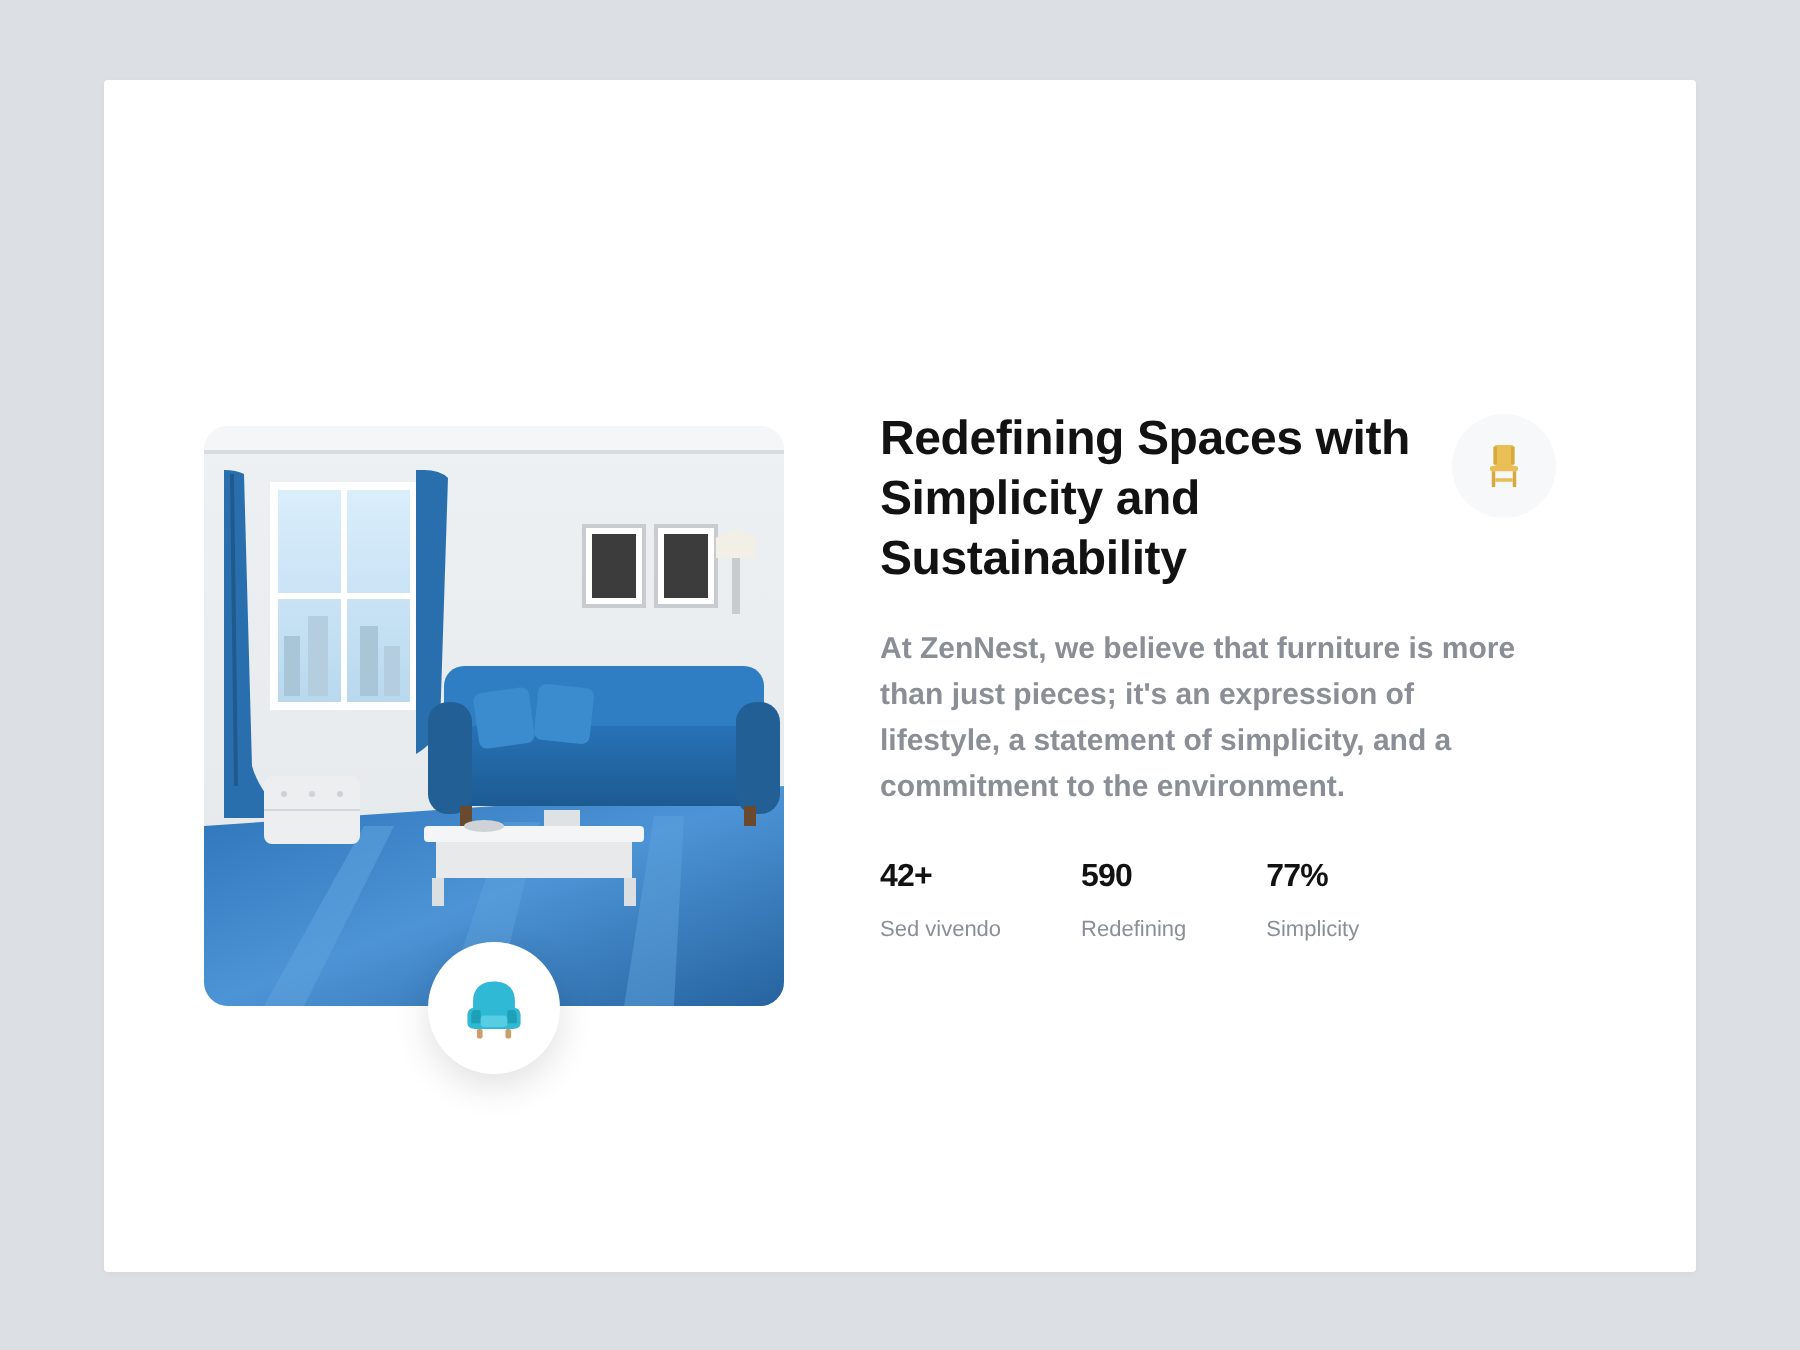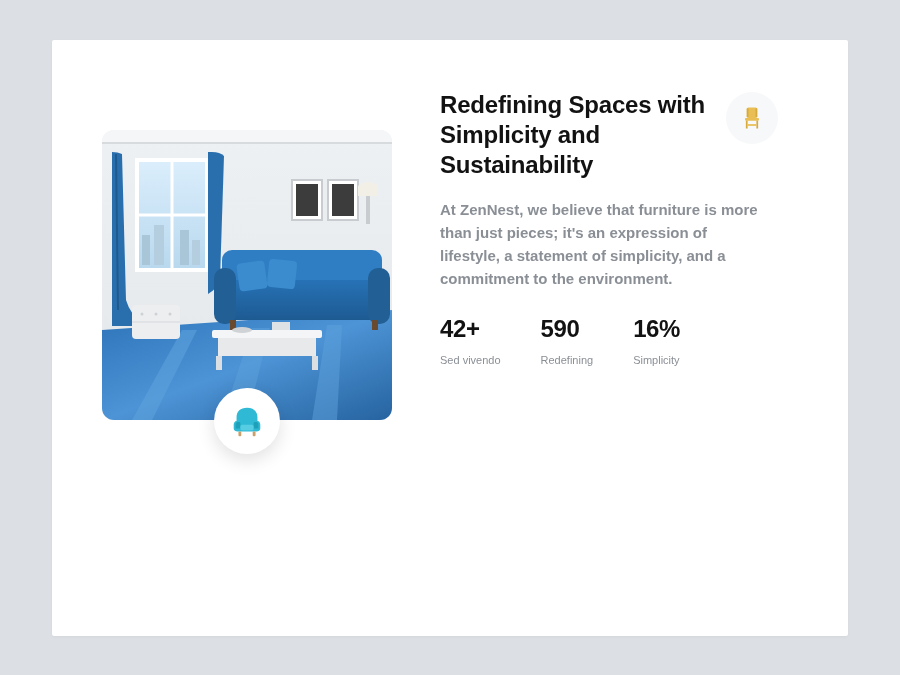--- a/index.html
+++ b/index.html
@@ -13,21 +13,21 @@
       justify-content: center;
     }
     .card {
       background: #ffffff;
       width: 796px;
       height: 596px;
       border-radius: 2px;
       box-shadow: 0 1px 3px rgba(0,0,0,0.04);
       padding: 50px 50px;
       display: flex;
-      align-items: flex-start;
+      align-items: center;
       gap: 48px;
       position: relative;
     }
     .left {
       width: 290px;
       flex-shrink: 0;
       position: relative;
       margin-top: 40px;
     }
     .room-image {
@@ -91,21 +91,21 @@
       color: #8a8f96;
       max-width: 320px;
       font-weight: bold;
     }
     .stats {
       display: flex;
       gap: 40px;
       margin-top: 6px;
     }
     .stat-value {
-      font-size: 24px;
+      font-size: 16px;
       font-weight: 700;
       color: #121212;
       letter-spacing: -0.4px;
     }
     .stat-label {
       font-size: 11px;
       color: #8a8f96;
       margin-top: 11px;
     }
   </style>
@@ -229,19 +229,19 @@
     <div class="stats">
       <div>
         <div class="stat-value">42+</div>
         <div class="stat-label">Sed vivendo</div>
       </div>
       <div>
         <div class="stat-value">590</div>
         <div class="stat-label">Redefining</div>
       </div>
       <div>
-        <div class="stat-value">16%</div>
+        <div class="stat-value">77%</div>
         <div class="stat-label">Simplicity</div>
       </div>
     </div>
   </div>
 
 </div>
 
 </body></html>

